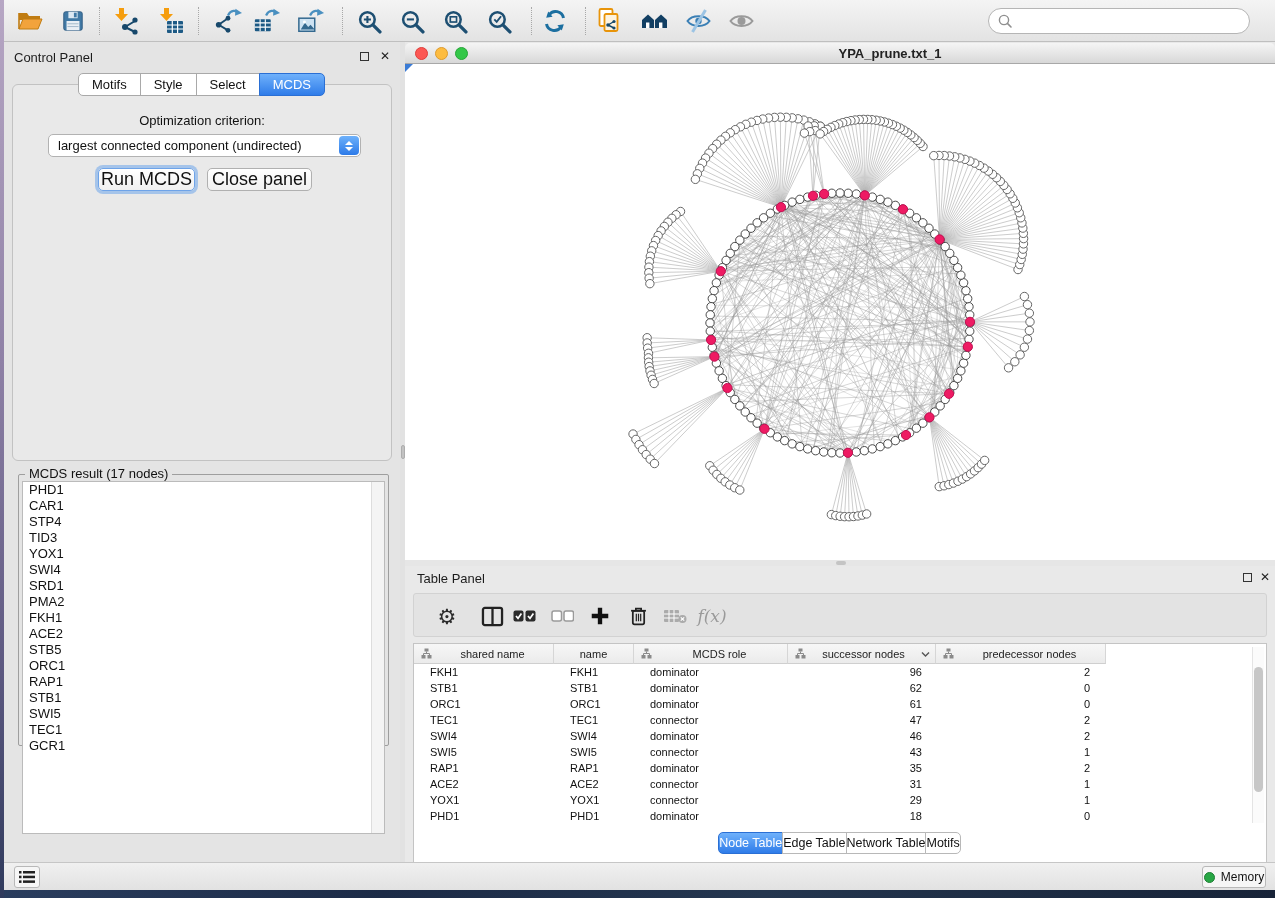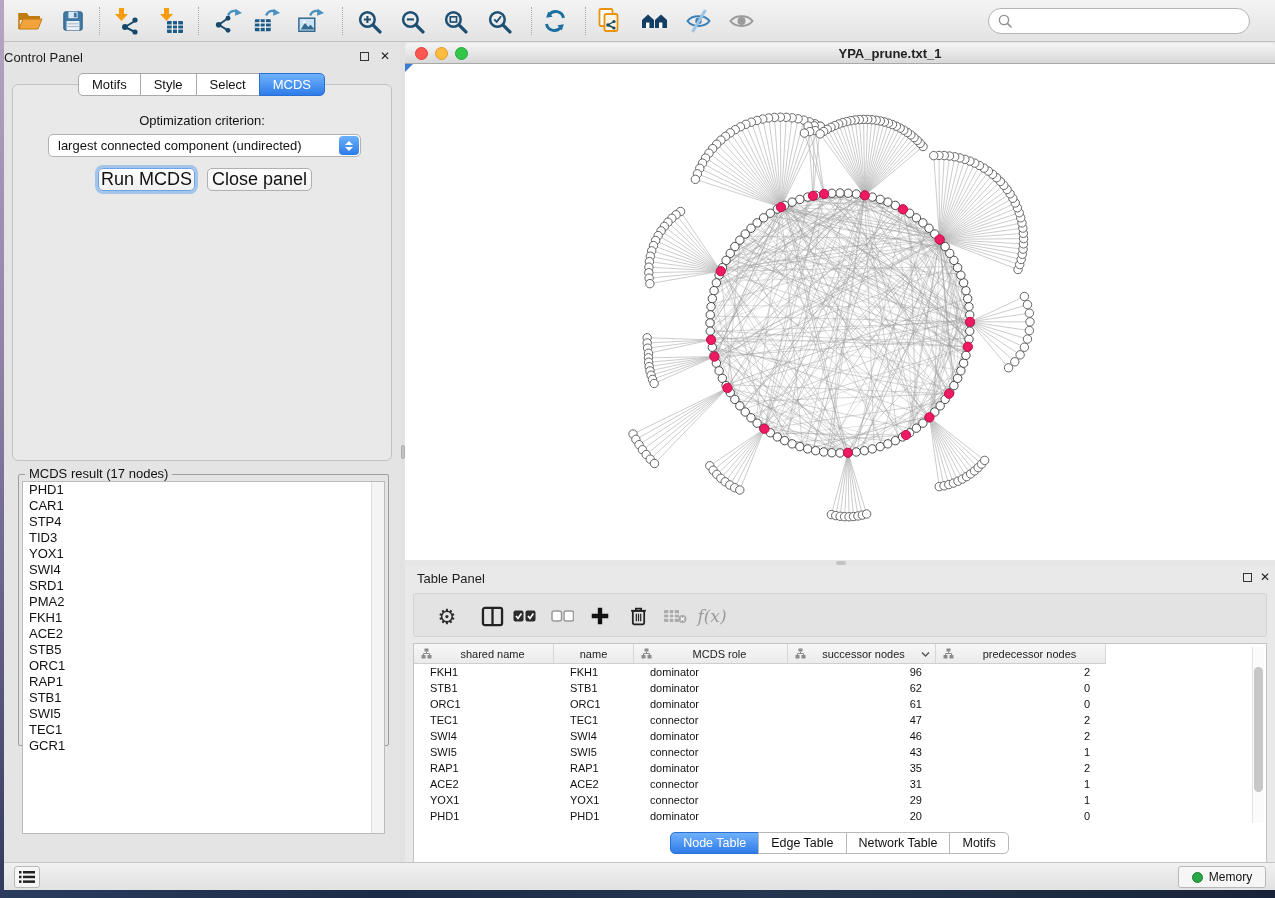--- a/index.html
+++ b/index.html
@@ -19,21 +19,21 @@
     align-items:center; justify-content:center; cursor:pointer; }
   .tbsep { position:absolute; top:7px; width:0; height:28px; border-left:1px dotted #a8a8a8; }
   #search-wrap { position:absolute; left:984px; top:8px; width:262px; height:26px;
     background:#fff; border:1px solid #b5b5b5; border-radius:13px;
     display:flex; align-items:center; padding-left:8px; }
   #search-input { border:none; outline:none; flex:1; height:20px; font-size:12px;
     background:transparent; font-family:"Liberation Sans",sans-serif; }
 
   
   #control-panel { position:absolute; left:0; top:42px; width:396px; height:820px; background:#e4e4e4; }
-  #cp-title { position:absolute; left:0; top:8px; font-size:13px; color:#1c1c1c; }
+  #cp-title { position:absolute; left:10px; top:8px; font-size:13px; color:#1c1c1c; }
   .win-float { position:absolute; width:9px; height:9px; border:1.5px solid #333; cursor:pointer; }
   .win-close { position:absolute; font-size:12px; font-weight:bold; color:#222; cursor:pointer; line-height:10px; }
   #cp-float { left:356px; top:10px; } #cp-close { left:376px; top:9px; }
   #cp-box { position:absolute; left:8px; top:42px; width:380px; height:377px;
     background:#e9e9e9; border:1px solid #c2c2c2; border-radius:6px; }
   #cp-tabs { position:absolute; left:0; top:31px; width:396px; display:flex; justify-content:center; }
   .cptab { padding:3px 13px; font-size:13px; background:#fff; border:1px solid #a9a9a9;
     margin-left:-1px; color:#111; cursor:pointer; position:relative; }
   .cptab:first-child { border-radius:5px 0 0 5px; }
   .cptab:last-child { border-radius:0 5px 5px 0; }
@@ -106,32 +106,32 @@
   .trow { display:flex; height:16px; cursor:default; }
   .td { font-size:11px; color:#111; line-height:16px; white-space:nowrap; overflow:hidden; }
   .td.c0,.td.c1,.td.c2 { padding-left:16px; }
   .td.c3 { text-align:right; padding-right:14px; }
   .td.c4 { text-align:right; padding-right:16px; }
   .c0 { width:140px; } .c1 { width:80px; } .c2 { width:154px; } .c3 { width:148px; } .c4 { width:170px; }
   #tbl-scroll { position:absolute; right:2px; top:3px; width:12px; height:176px; background:#fbfbfb; border-left:1px solid #e4e4e4; }
   #tbl-thumb { position:absolute; left:1px; top:20px; width:9px; height:125px; background:#c7c7c7; border-radius:5px; cursor:pointer; }
 
   #tp-tabs { position:absolute; left:0; top:266px; width:870px; display:flex; justify-content:center; }
-  .tptab { padding:3px 12px; font-size:12.5px; background:#fff; border:1px solid #b8b8b8;
+  .tptab { padding:3px 0; font-size:12.5px; background:#fff; border:1px solid #b8b8b8;
     margin-left:-1px; color:#111; cursor:pointer; }
   .tptab:first-child { border-radius:5px 0 0 5px; }
   .tptab:last-child { border-radius:0 5px 5px 0; }
   .tptab.active { background:linear-gradient(180deg,#6fb1fb,#2f7ce9); color:#fff; border-color:#2a6fd4; }
 
   
   #status-bar { position:absolute; left:0; top:862px; width:1271px; height:28px;
     background:linear-gradient(180deg,#f0f0f0,#e2e2e2); border-top:1px solid #c6c6c6; }
   #list-btn { position:absolute; left:10px; top:3px; width:26px; height:22px; background:#f6f6f6;
     border:1px solid #b8b8b8; border-radius:3px; display:flex; align-items:center; justify-content:center; cursor:pointer; }
-  #memory-btn { position:absolute; right:9px; top:3px; width:88px; height:22px; background:#f6f6f6;
+  #memory-btn { position:absolute; right:9px; top:3px; width:64px; height:22px; background:#f6f6f6;
     border:1px solid #b8b8b8; border-radius:3px; display:flex; align-items:center;
     justify-content:center; gap:6px; font-size:12px; color:#111; cursor:pointer; }
   #mem-dot { width:11px; height:11px; border-radius:50%; background:#28a745; border:1px solid #1e7e34; }
 </style>
 </head>
 <body>
 
 <div id="wall-left"></div>
 
 <div id="app">
@@ -1288,21 +1288,21 @@
             <div class="td c0">YOX1</div>
             <div class="td c1">YOX1</div>
             <div class="td c2">connector</div>
             <div class="td c3">29</div>
             <div class="td c4">1</div>
           </div>
           <div class="trow">
             <div class="td c0">PHD1</div>
             <div class="td c1">PHD1</div>
             <div class="td c2">dominator</div>
-            <div class="td c3">20</div>
+            <div class="td c3">18</div>
             <div class="td c4">0</div>
           </div>
         </div>
       <div id="tbl-scroll">
           <div id="tbl-thumb"></div>
         </div>
     </div>
 
     <div id="tp-tabs">
         <div class="tptab active">Node Table</div>

